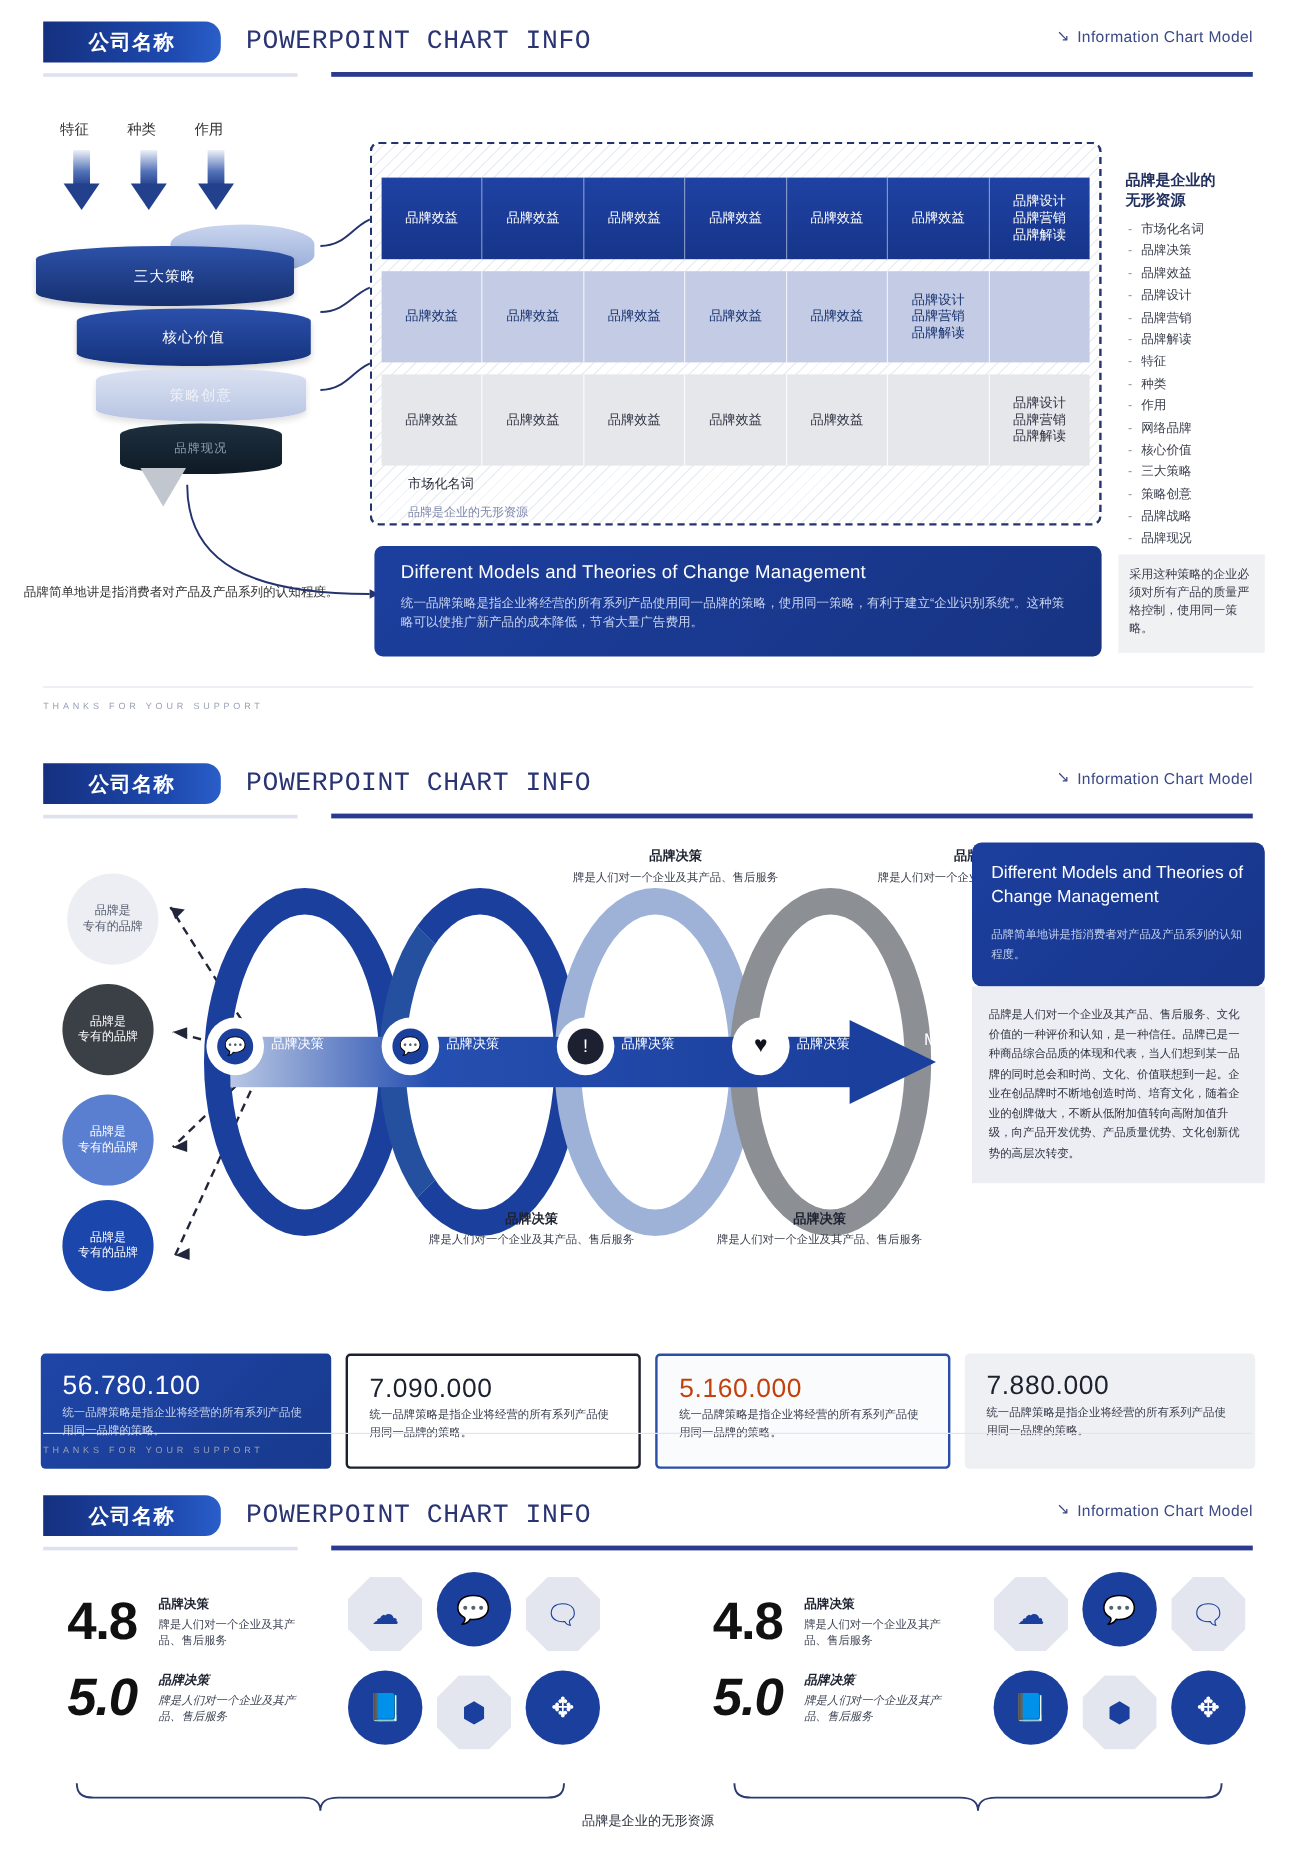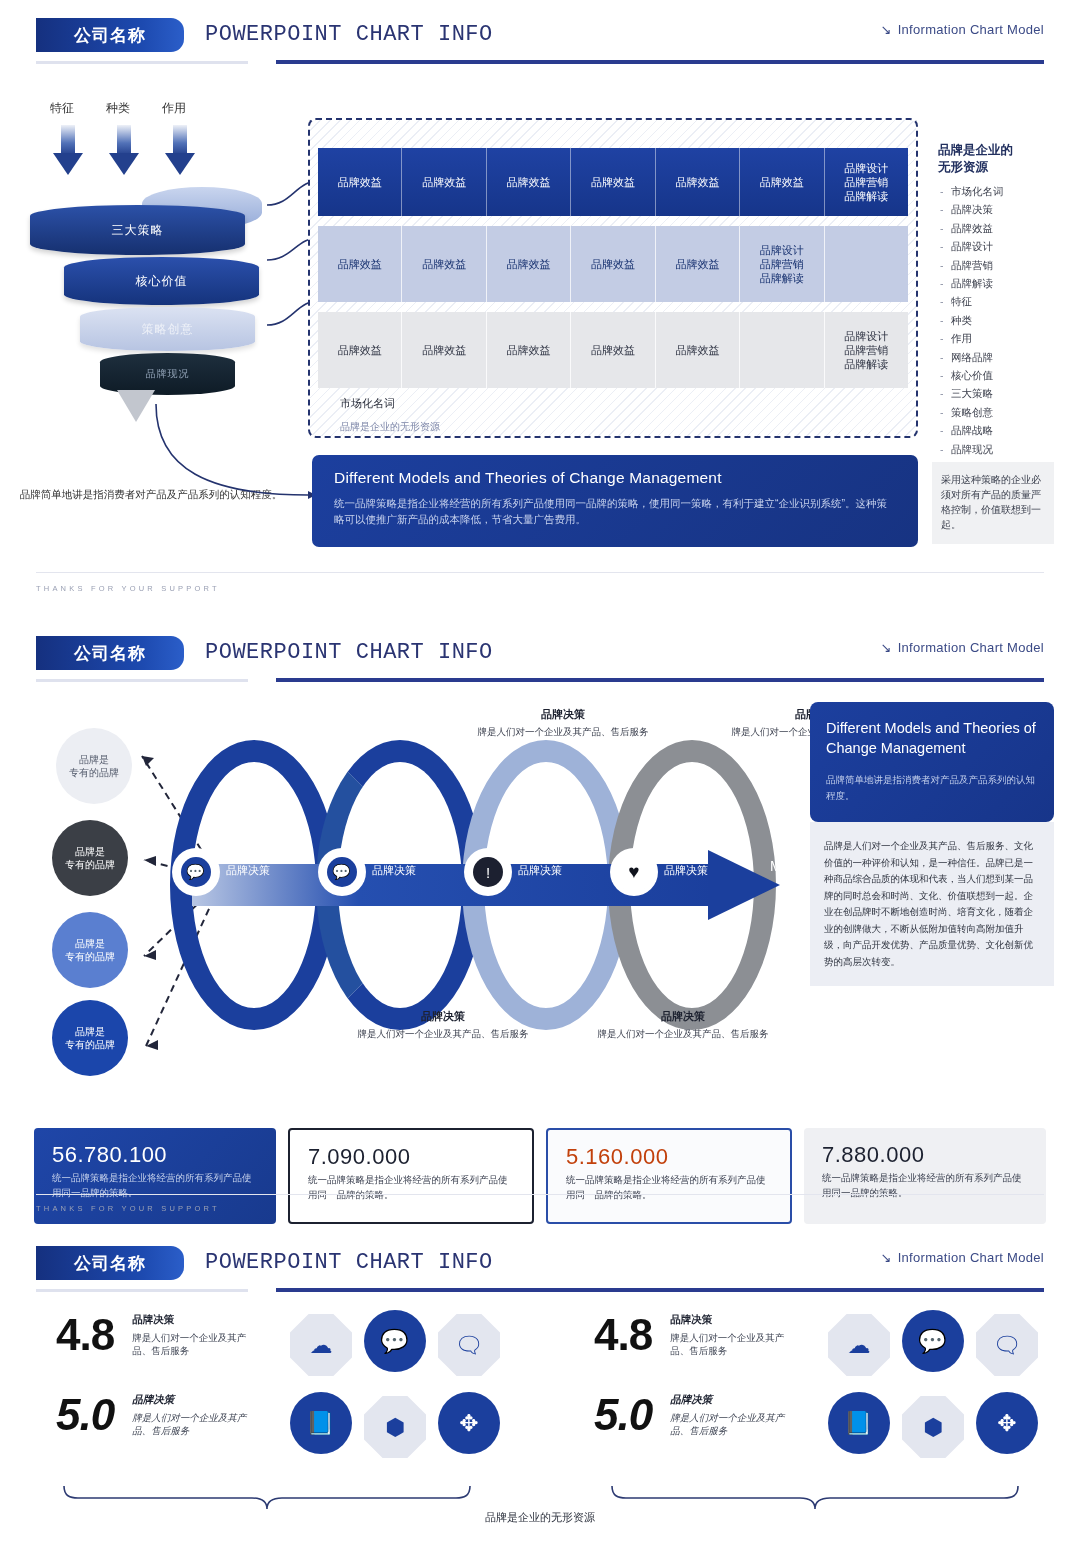--- a/index.html
+++ b/index.html
@@ -187,21 +187,21 @@
   .nc-blue { background:#fafbfd; border:2px solid #2a4ea8; }
   .nc-blue .n { color:#c2410c; } .nc-blue .d { color:#3b4050; }
   .nc-plain { background:#eff0f3; }
   .nc-plain .n { color:#1c2130; } .nc-plain .d { color:#3b4050; }
 
   
   #slide3 { position:absolute; left:0; top:1232px; width:1080px; height:320px; }
   .grp { position:absolute; top:78px; width:470px; height:165px; }
   .grp-l { left:36px; } .grp-r { left:574px; }
   .scorerow { position:absolute; display:flex; align-items:center; gap:18px; }
-  .sr-1 { left:20px; top:2px; } .sr-2 { left:20px; top:82px;font-style:italic; }
+  .sr-1 { left:20px; top:19px; } .sr-2 { left:20px; top:82px;font-style:italic; }
   .score { font-size:44px; font-weight:bold; color:#111; letter-spacing:-1px; line-height:46px; }
   .sdesc { width:132px; }
   .sdesc b { display:block; font-size:10.5px; color:#1d2230; margin-bottom:4px; }
   .sdesc span { font-size:9.5px; color:#3f4554; line-height:13.5px; display:block; }
 
   .icons { position:absolute; left:250px; top:0; width:220px; height:165px; }
   .ibx { position:absolute; width:62px; height:62px;
     display:flex; align-items:center; justify-content:center; font-size:23px; }
   .ibx.light { background:#e3e6ef; color:#1b3f9d; }
   .ibx.dark  { background:#1b3f9d; color:#fff; }
@@ -336,21 +336,21 @@
         <li>品牌战略</li>
         <li>品牌现况</li>
       </ul>
     </div>
 
     <div class="cta-box">
       <h3>Different Models and Theories of Change Management</h3>
       <p>统一品牌策略是指企业将经营的所有系列产品使用同一品牌的策略，使用同一策略，有利于建立“企业识别系统”。这种策略可以使推广新产品的成本降低，节省大量广告费用。</p>
     </div>
 
-    <div class="note-box">采用这种策略的企业必须对所有产品的质量严格控制，价值联想到一起。</div>
+    <div class="note-box">采用这种策略的企业必须对所有产品的质量严格控制，使用同一策略。</div>
 
     <div class="footer-rule" style="top:572px"></div>
     <div class="footer-note" style="top:584px">THANKS FOR YOUR SUPPORT</div>
   </div>
 
   <div id="slide2">
 
     <div class="hdr" style="top:12px">
       <div class="hdr-tag">公司名称</div>
       <div class="hdr-title">POWERPOINT CHART INFO</div>

